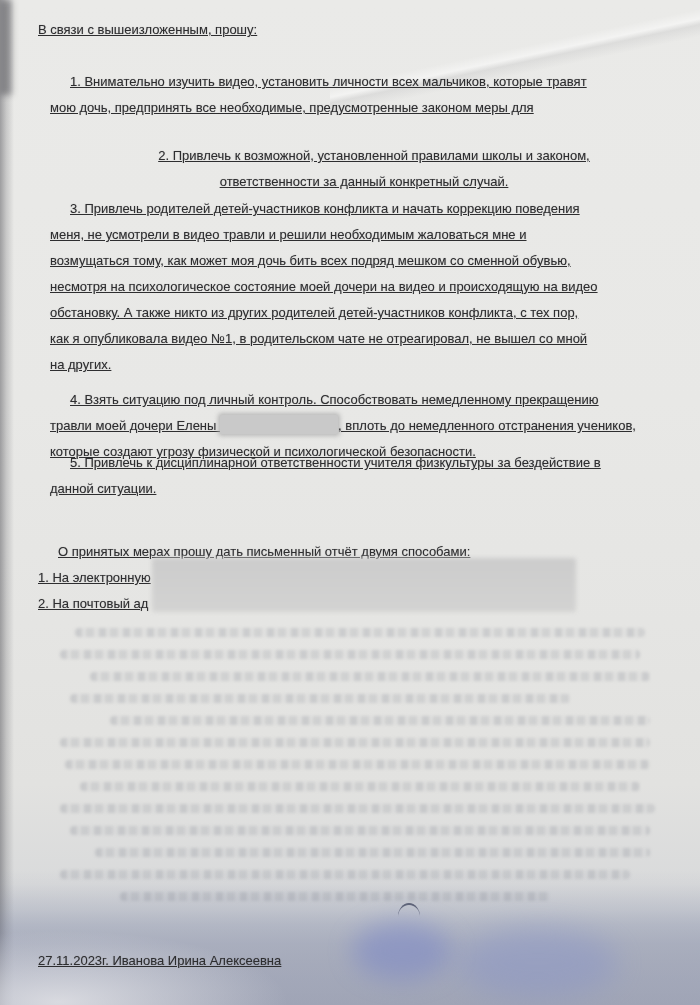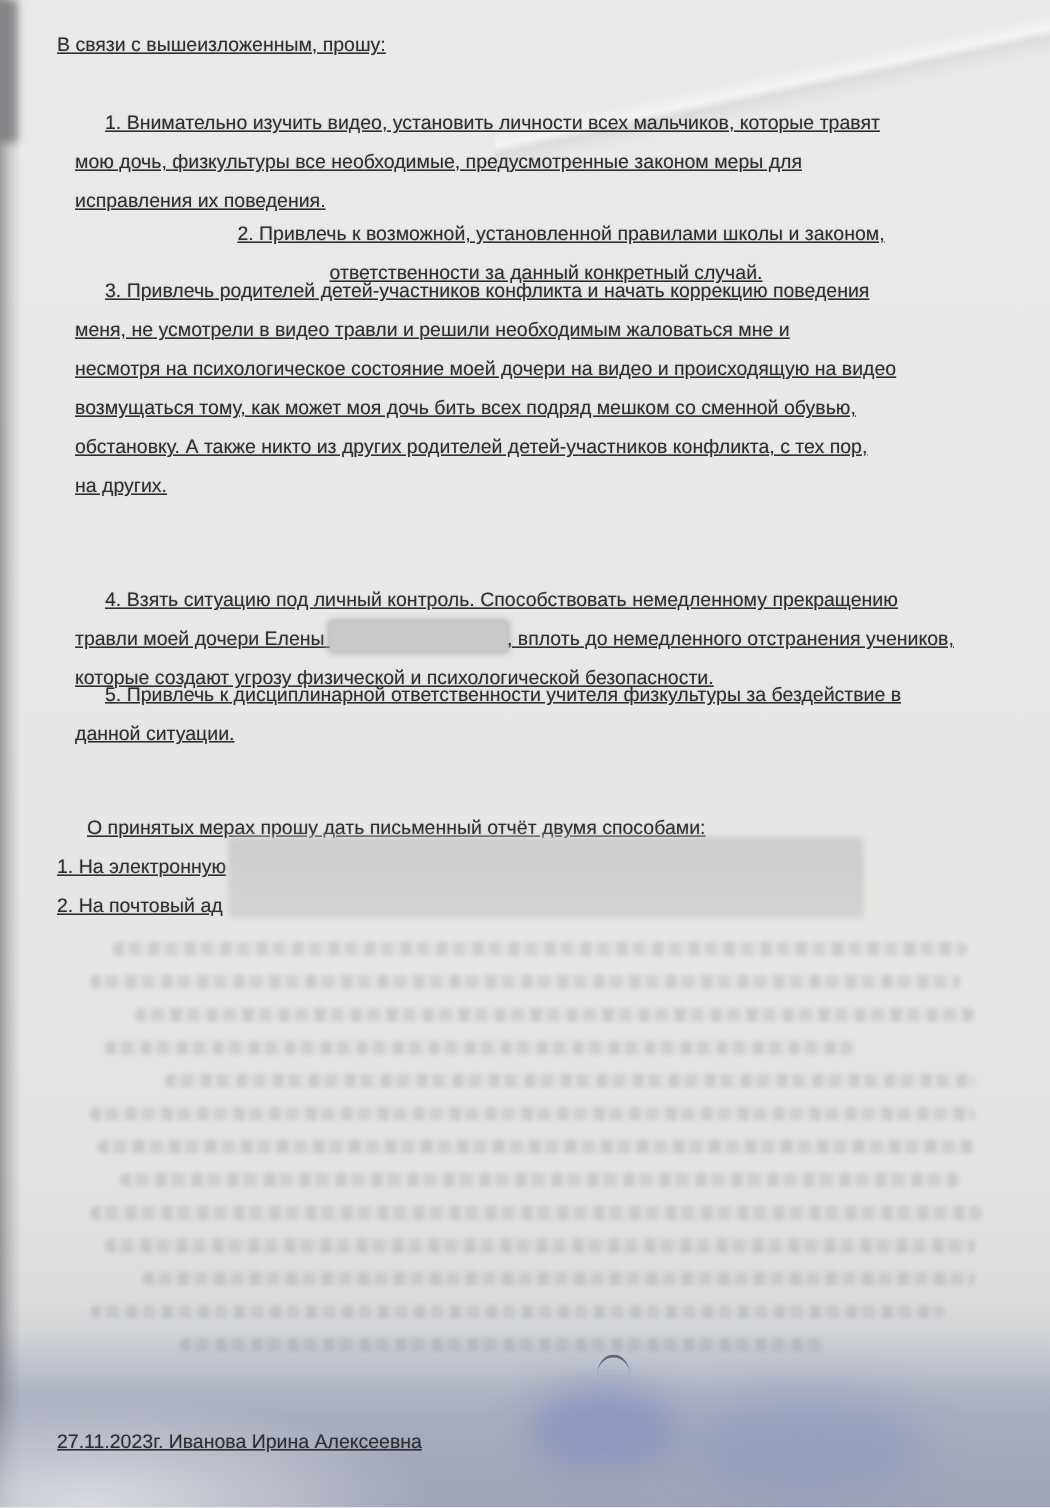--- a/index.html
+++ b/index.html
@@ -104,33 +104,33 @@
   <div class="edge-strip-top"></div>
   <div class="crease-top"></div>
   <div class="bottom-shadow"></div>
   <div class="bottom-light"></div>
 
   <div class="tblock" style="top:17px;">В связи с вышеизложенным, прошу:</div>
 
   <div id="items">
       <div class="tblock" style="top: 69px;">
         <div class="line first">1. Внимательно изучить видео, установить личности всех мальчиков, которые травят</div>
-        <div class="line">мою дочь, физкультуры все необходимые, предусмотренные законом меры для</div>
-        <div class="line">исправления их поведения.</div>
+        <div class="line">мою дочь, предпринять все необходимые, предусмотренные законом меры для</div>
       </div>
       <div class="tblock" style="top: 143px; text-align: center;">
         <div class="line first">2. Привлечь к возможной, установленной правилами школы и законом,</div>
         <div class="line">ответственности за данный конкретный случай.</div>
       </div>
-      <div class="tblock" style="top: 181px;">
+      <div class="tblock" style="top: 196px;">
         <div class="line first">3. Привлечь родителей детей-участников конфликта и начать коррекцию поведения</div>
         <div class="line">меня, не усмотрели в видео травли и решили необходимым жаловаться мне и</div>
+        <div class="line">возмущаться тому, как может моя дочь бить всех подряд мешком со сменной обувью,</div>
         <div class="line">несмотря на психологическое состояние моей дочери на видео и происходящую на видео</div>
-        <div class="line">возмущаться тому, как может моя дочь бить всех подряд мешком со сменной обувью,</div>
         <div class="line">обстановку. А также никто из других родителей детей-участников конфликта, с тех пор,</div>
+        <div class="line">как я опубликовала видео №1, в родительском чате не отреагировал, не вышел со мной</div>
         <div class="line">на других.</div>
       </div>
       <div class="tblock" style="top: 387px;">
         <div class="line first">4. Взять ситуацию под личный контроль. Способствовать немедленному прекращению</div>
         <div class="line">травли моей дочери Елены <span class="redact" style="width: 118px;"></span>, вплоть до немедленного отстранения учеников,</div>
         <div class="line">которые создают угрозу физической и психологической безопасности.</div>
       </div>
       <div class="tblock" style="top: 450px;">
         <div class="line first">5. Привлечь к дисциплинарной ответственности учителя физкультуры за бездействие в</div>
         <div class="line">данной ситуации.</div>

